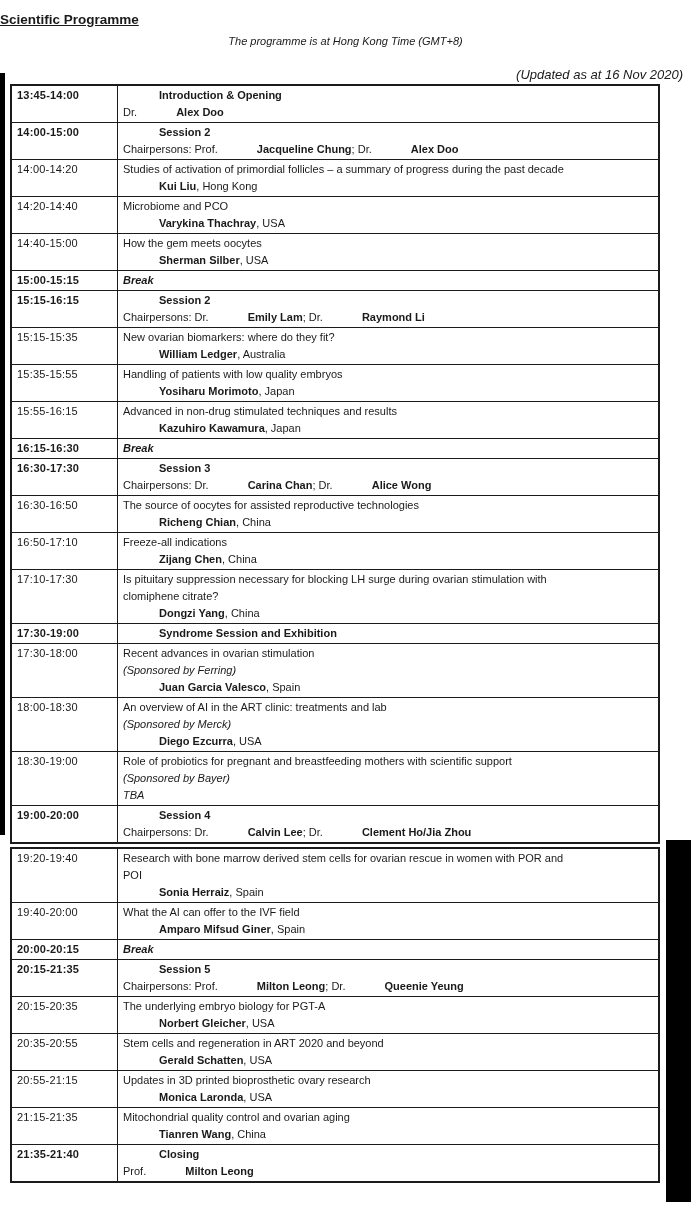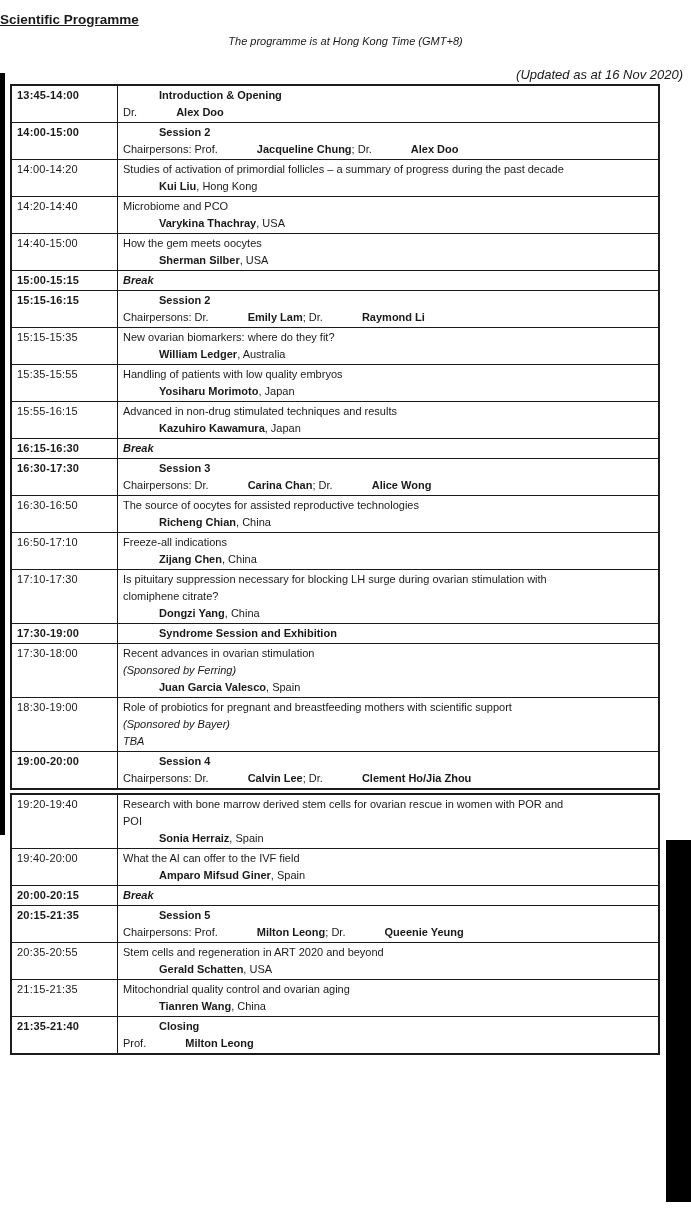--- a/index.html
+++ b/index.html
@@ -159,20 +159,28 @@
         </tr>
         <tr>
           <td class="time">17:30-18:00</td>
           <td class="desc">
             <div class="line"><span class="run-n">Recent advances in ovarian stimulation</span></div>
             <div class="line"><span class="run-i">(Sponsored by Ferring)</span></div>
             <div class="line"><span class="run-b">Juan Garcia Valesco</span><span class="run-n">, Spain</span></div>
           </td>
         </tr>
         <tr>
+          <td class="time">18:00-18:30</td>
+          <td class="desc">
+            <div class="line"><span class="run-n">An overview of AI in the ART clinic: treatments and lab</span></div>
+            <div class="line"><span class="run-i">(Sponsored by Merck)</span></div>
+            <div class="line"><span class="run-b">Diego Ezcurra</span><span class="run-n">, USA</span></div>
+          </td>
+        </tr>
+        <tr>
           <td class="time">18:30-19:00</td>
           <td class="desc">
             <div class="line"><span class="run-n">Role of probiotics for pregnant and breastfeeding mothers with scientific support</span></div>
             <div class="line"><span class="run-i">(Sponsored by Bayer)</span></div>
             <div class="line"><span class="run-i">TBA</span></div>
           </td>
         </tr>
         <tr>
           <td class="time bold">19:00-20:00</td>
           <td class="desc">
@@ -207,24 +215,38 @@
           </td>
         </tr>
         <tr>
           <td class="time bold">20:15-21:35</td>
           <td class="desc">
             <div class="line"><span class="run-b">Session 5</span></div>
             <div class="line"><span class="run-n">Chairpersons: Prof. </span><span class="run-b">Milton Leong</span><span class="run-n">; Dr. </span><span class="run-b">Queenie Yeung</span></div>
           </td>
         </tr>
         <tr>
+          <td class="time">20:15-20:35</td>
+          <td class="desc">
+            <div class="line"><span class="run-n">The underlying embryo biology for PGT-A</span></div>
+            <div class="line"><span class="run-b">Norbert Gleicher</span><span class="run-n">, USA</span></div>
+          </td>
+        </tr>
+        <tr>
           <td class="time">20:35-20:55</td>
           <td class="desc">
             <div class="line"><span class="run-n">Stem cells and regeneration in ART 2020 and beyond</span></div>
             <div class="line"><span class="run-b">Gerald Schatten</span><span class="run-n">, USA</span></div>
+          </td>
+        </tr>
+        <tr>
+          <td class="time">20:55-21:15</td>
+          <td class="desc">
+            <div class="line"><span class="run-n">Updates in 3D printed bioprosthetic ovary research</span></div>
+            <div class="line"><span class="run-b">Monica Laronda</span><span class="run-n">, USA</span></div>
           </td>
         </tr>
         <tr>
           <td class="time">21:15-21:35</td>
           <td class="desc">
             <div class="line"><span class="run-n">Mitochondrial quality control and ovarian aging</span></div>
             <div class="line"><span class="run-b">Tianren Wang</span><span class="run-n">, China</span></div>
           </td>
         </tr>
         <tr>

